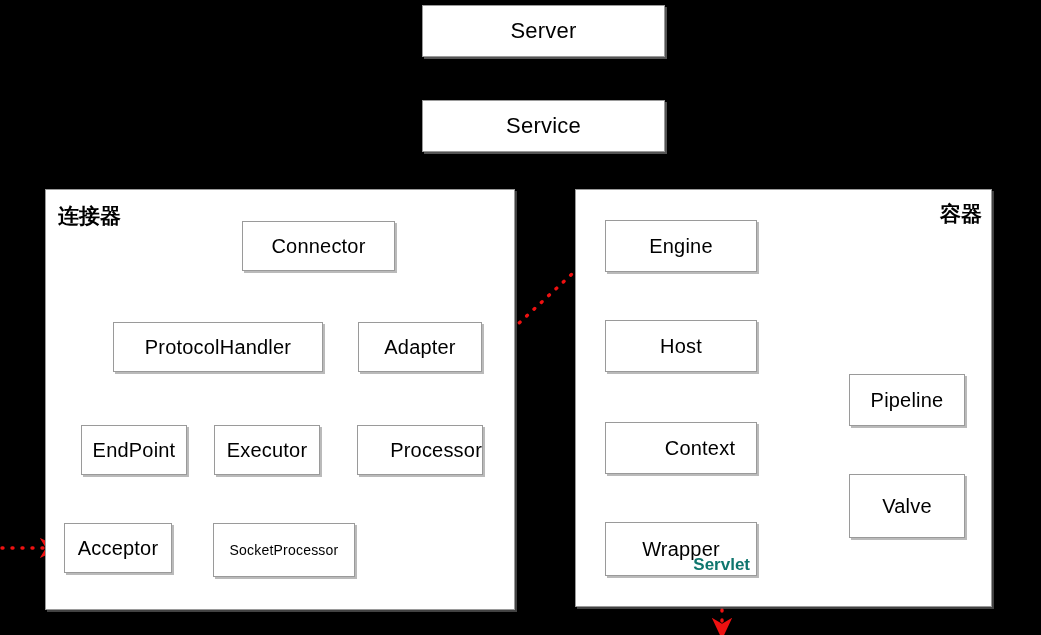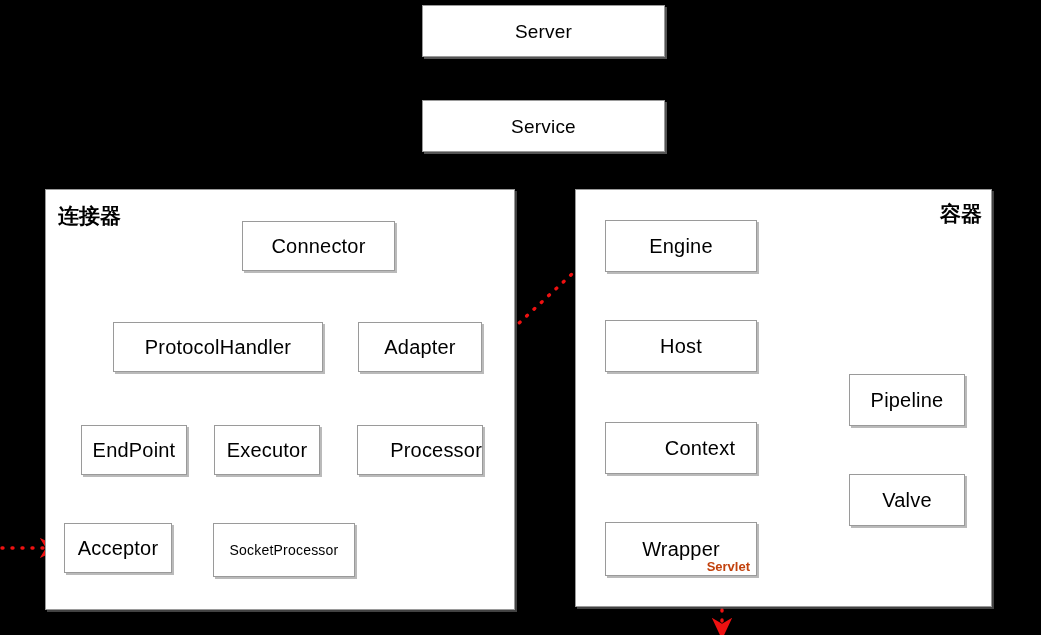--- a/index.html
+++ b/index.html
@@ -3,24 +3,24 @@
 <meta charset="utf-8">
 <style>
   html,body{margin:0;padding:0;background:#000;}
   body{width:1041px;height:635px;overflow:hidden;font-family:"Liberation Sans","DejaVu Sans",sans-serif;}
   #stage{position:relative;width:1041px;height:635px;background:#000;}
   svg#wires{position:absolute;left:0;top:0;width:1041px;height:635px;pointer-events:none;}
   .panel{position:absolute;background:#fff;border:1px solid #9a9a9a;box-shadow:2px 2px 0 rgba(120,120,120,.55);box-sizing:border-box;}
   .panel-title{position:absolute;color:#000;font-weight:bold;font-size:21px;line-height:1;white-space:nowrap;}
   .node{position:absolute;background:#fff;border:1px solid #9a9a9a;box-shadow:2px 2px 0 rgba(140,140,140,.6);
         box-sizing:border-box;display:flex;align-items:center;justify-content:center;color:#000;}
-  .node .lbl{font-size:19px;font-weight:400;line-height:1;letter-spacing:.2px;}
+  .node .lbl{font-size:22px;font-weight:400;line-height:1;letter-spacing:.2px;}
   .node.small .lbl{font-size:14px;}
   .node.big .lbl{font-size:20px;}
-  .sub{position:absolute;right:6px;bottom:2px;font-size:13px;font-weight:bold;color:#c2410c;line-height:1;}
+  .sub{position:absolute;right:6px;bottom:2px;font-size:17px;font-weight:bold;color:#0f766e;line-height:1;}
 </style>
 </head>
 <body>
 
 <div id="stage">
 
   <svg id="wires" viewBox="0 0 1041 635">
     <defs>
       <marker id="redhead" markerWidth="7" markerHeight="7" refX="4.2" refY="3.2" orient="auto" markerUnits="strokeWidth">
         <path d="M0,0.2 L6.4,3.2 L0,6.2 L1.8,3.2 Z" fill="#ee1111"></path>
@@ -118,17 +118,17 @@
       <div class="node big" style="left: 605px; top: 422px; width: 152px; height: 52px; padding-left: 38px;">
         <span class="lbl">Context</span>
       </div>
       <div class="node big" style="left: 605px; top: 522px; width: 152px; height: 54px;">
         <span class="lbl">Wrapper</span>
         <span class="sub">Servlet</span>
       </div>
       <div class="node big" style="left: 849px; top: 374px; width: 116px; height: 52px;">
         <span class="lbl">Pipeline</span>
       </div>
-      <div class="node big" style="left: 849px; top: 474px; width: 116px; height: 52px;">
+      <div class="node big" style="left: 849px; top: 474px; width: 116px; height: 64px;">
         <span class="lbl">Valve</span>
       </div>
     </div>
 </div>
 
 </body></html>

